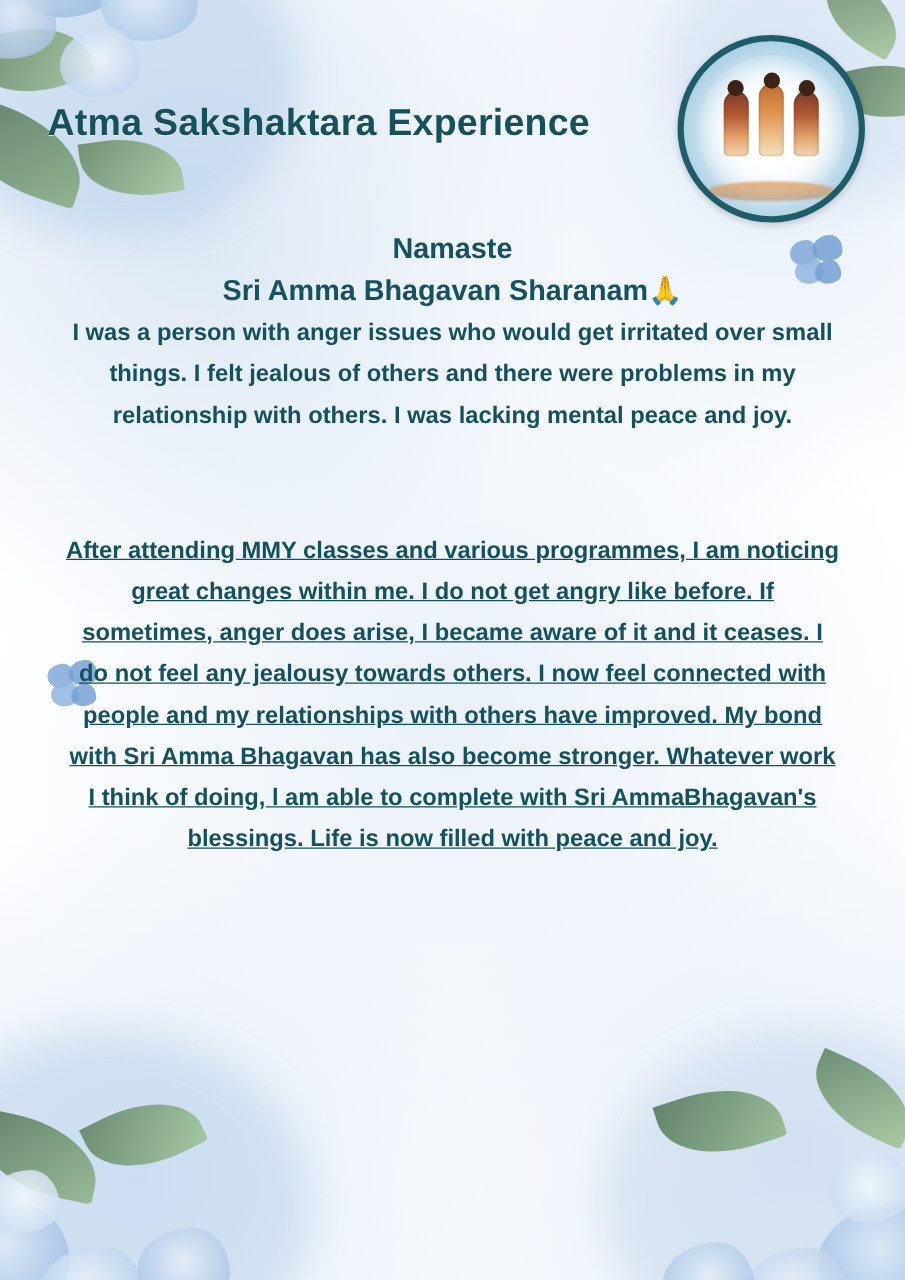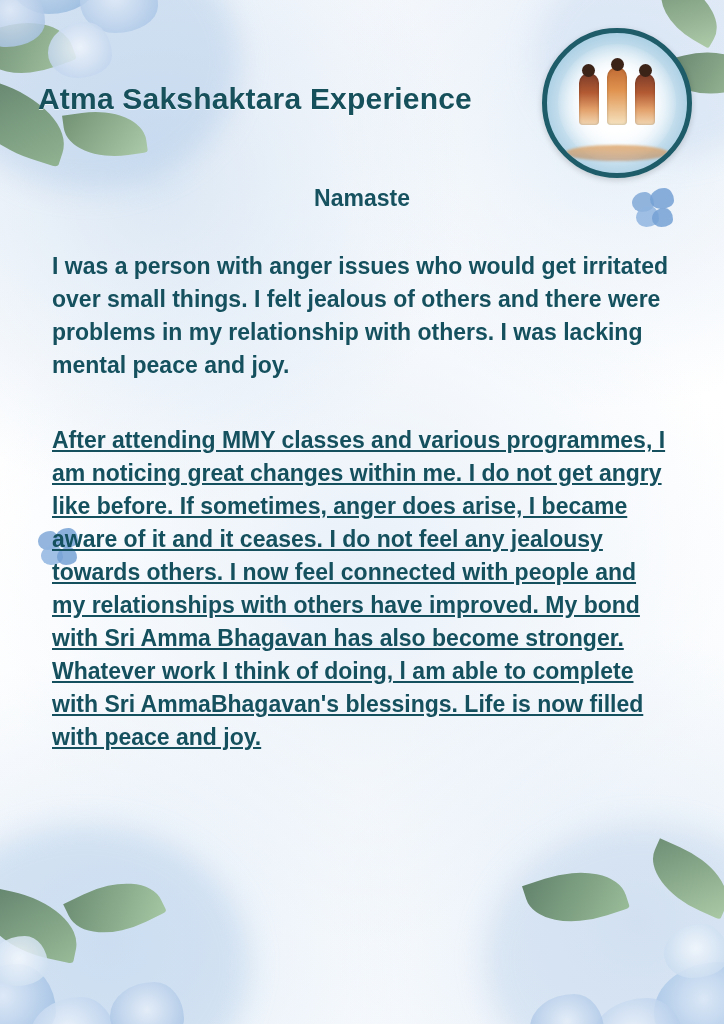--- a/index.html
+++ b/index.html
@@ -147,24 +147,24 @@
     margin-top: 35px;
   }
   .greeting .line2 .namaste-icon {
     font-size: 22px;
   }
 
   .body-text {
     position: absolute;
     left: 52px;
     width: 620px;
-    text-align: left;
+    text-align: center;
     color: #14505d;
     font-weight: bold;
-    font-size: 23px;
+    font-size: 19px;
     line-height: 33px;
   }
   #para1 { top: 250px; }
   #para2 { top: 424px; text-decoration: underline; }
   #para3 { top: 835px; }
 
   .signature {
     position: absolute;
     left: 0;
     top: 975px;
@@ -252,20 +252,23 @@
       <div class="figs">
         <span class="fig"></span>
         <span class="fig center"></span>
         <span class="fig"></span>
       </div>
       <div class="base"></div>
     </div>
 
     <div class="greeting">
       <div class="line1">Namaste</div>
+      <div class="line2">
+        <span>Sri Amma Bhagavan Sharanam</span><span class="namaste-icon">🙏</span>
+      </div>
     </div>
 
     <div class="body-text" id="para1">I was a person with anger issues who would get irritated over small things. I felt jealous of others and there were problems in my relationship with others. I was lacking mental peace and joy.</div>
 
     <div class="body-text" id="para2">After attending MMY classes and various programmes, I am noticing great changes within me. I do not get angry like before. If sometimes, anger does arise, I became aware of it and it ceases. I do not feel any jealousy towards others. I now feel connected with people and my relationships with others have improved. My bond with Sri Amma Bhagavan has also become stronger. Whatever work I think of doing, l am able to complete with Sri AmmaBhagavan's blessings. Life is now filled with peace and joy.</div>
 
 
 
   </div>
 </div>

